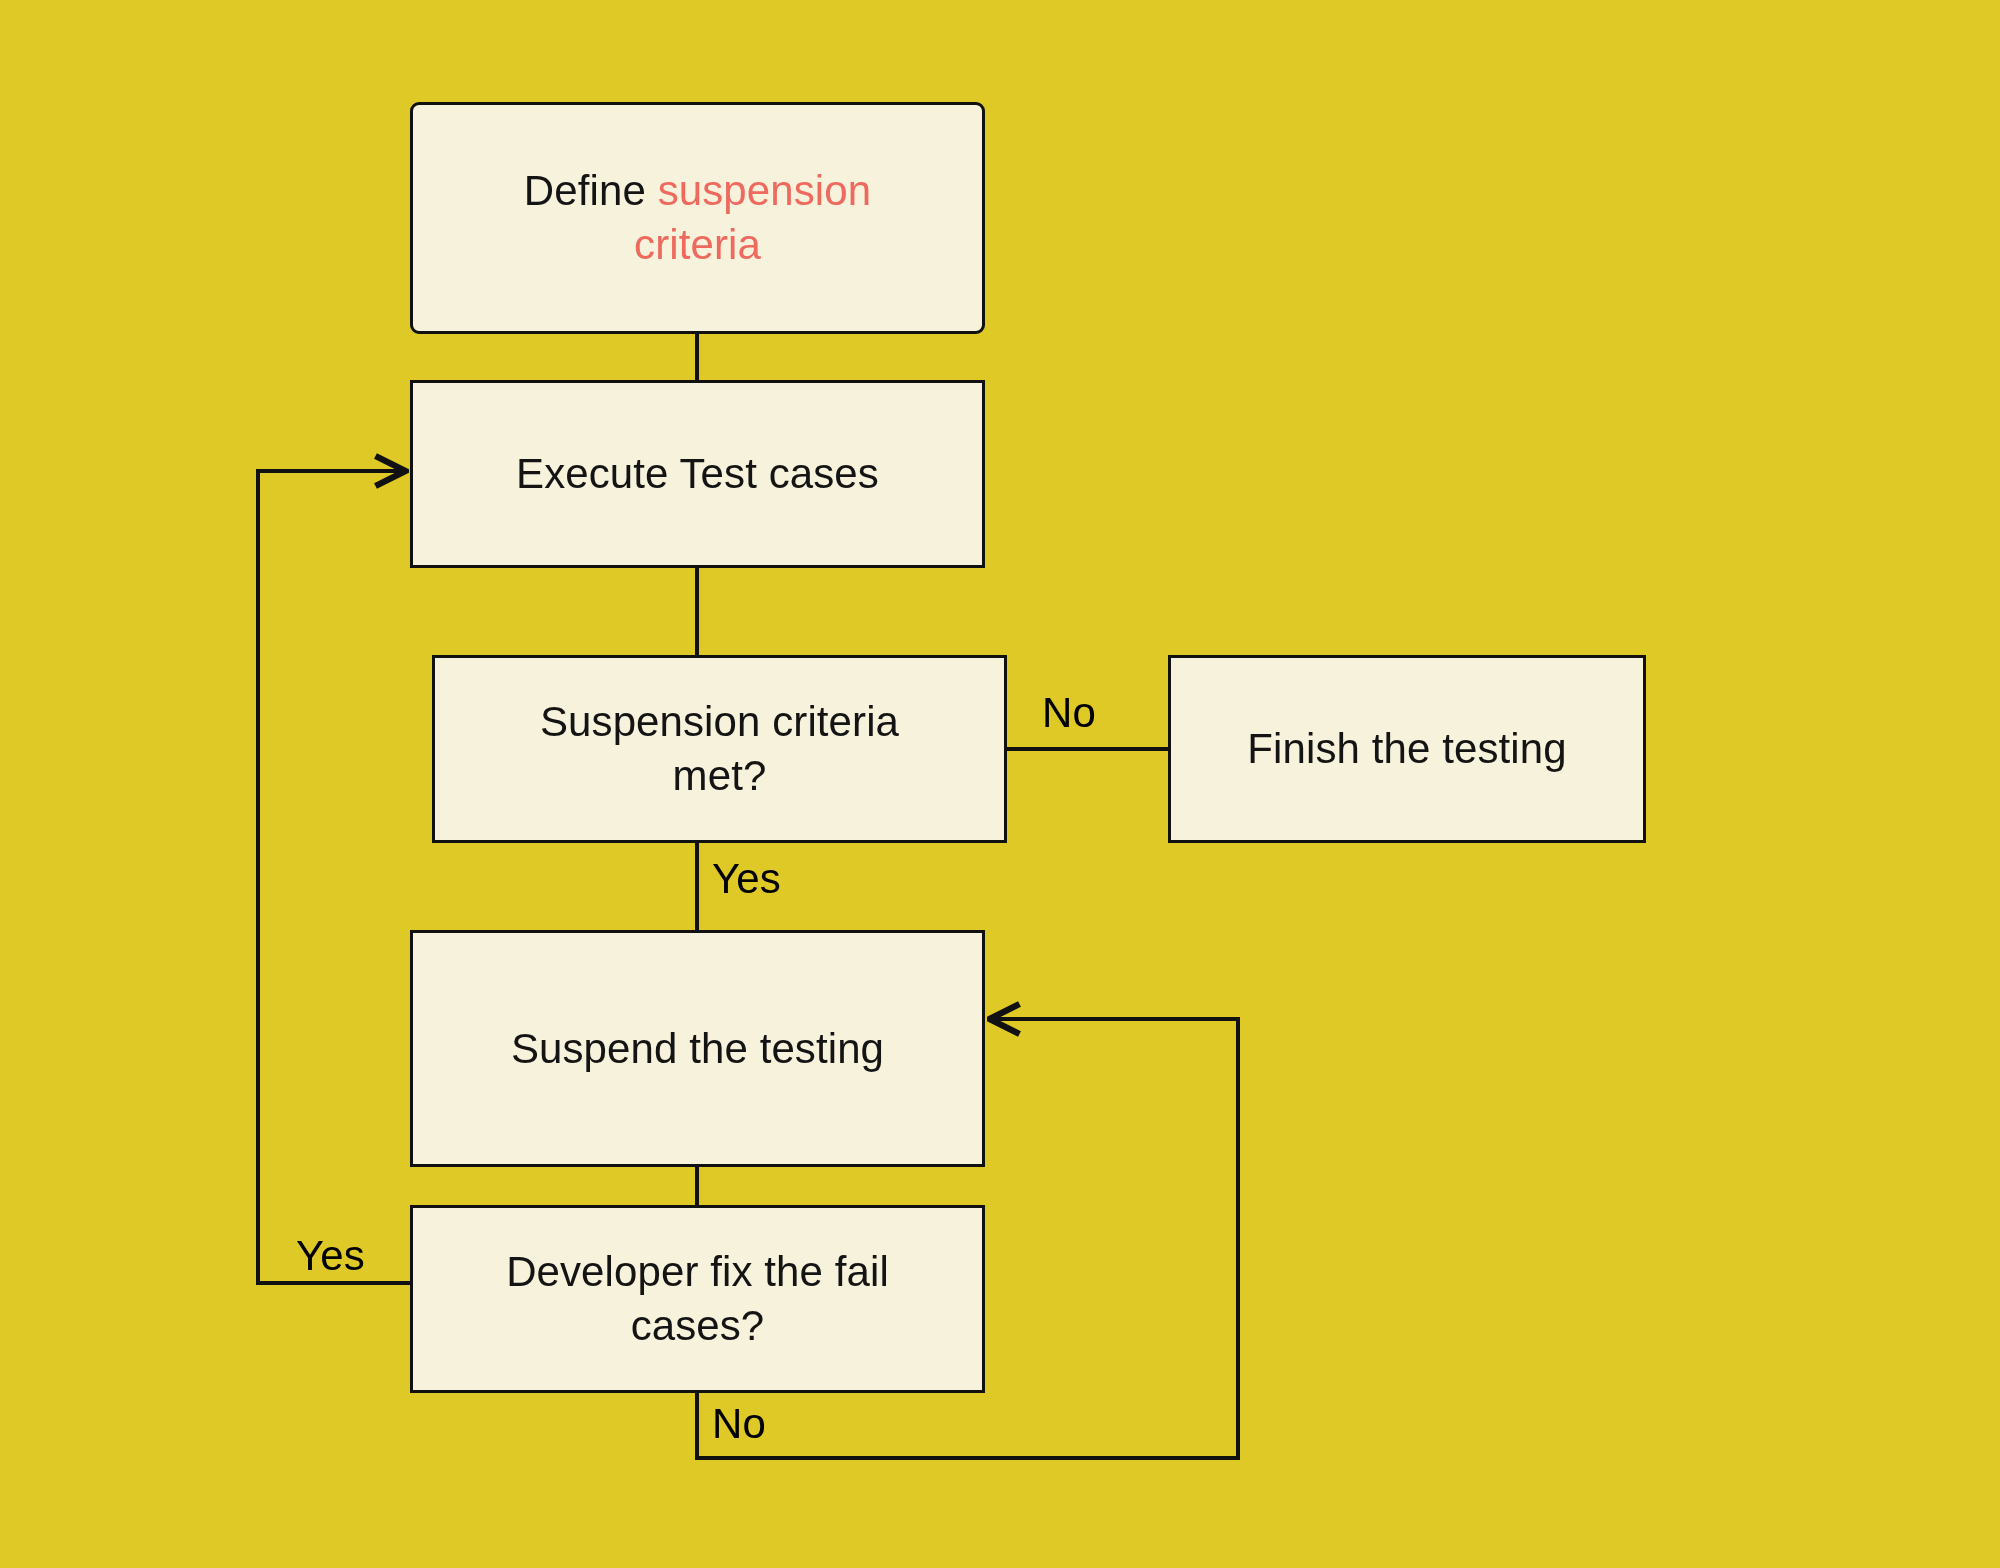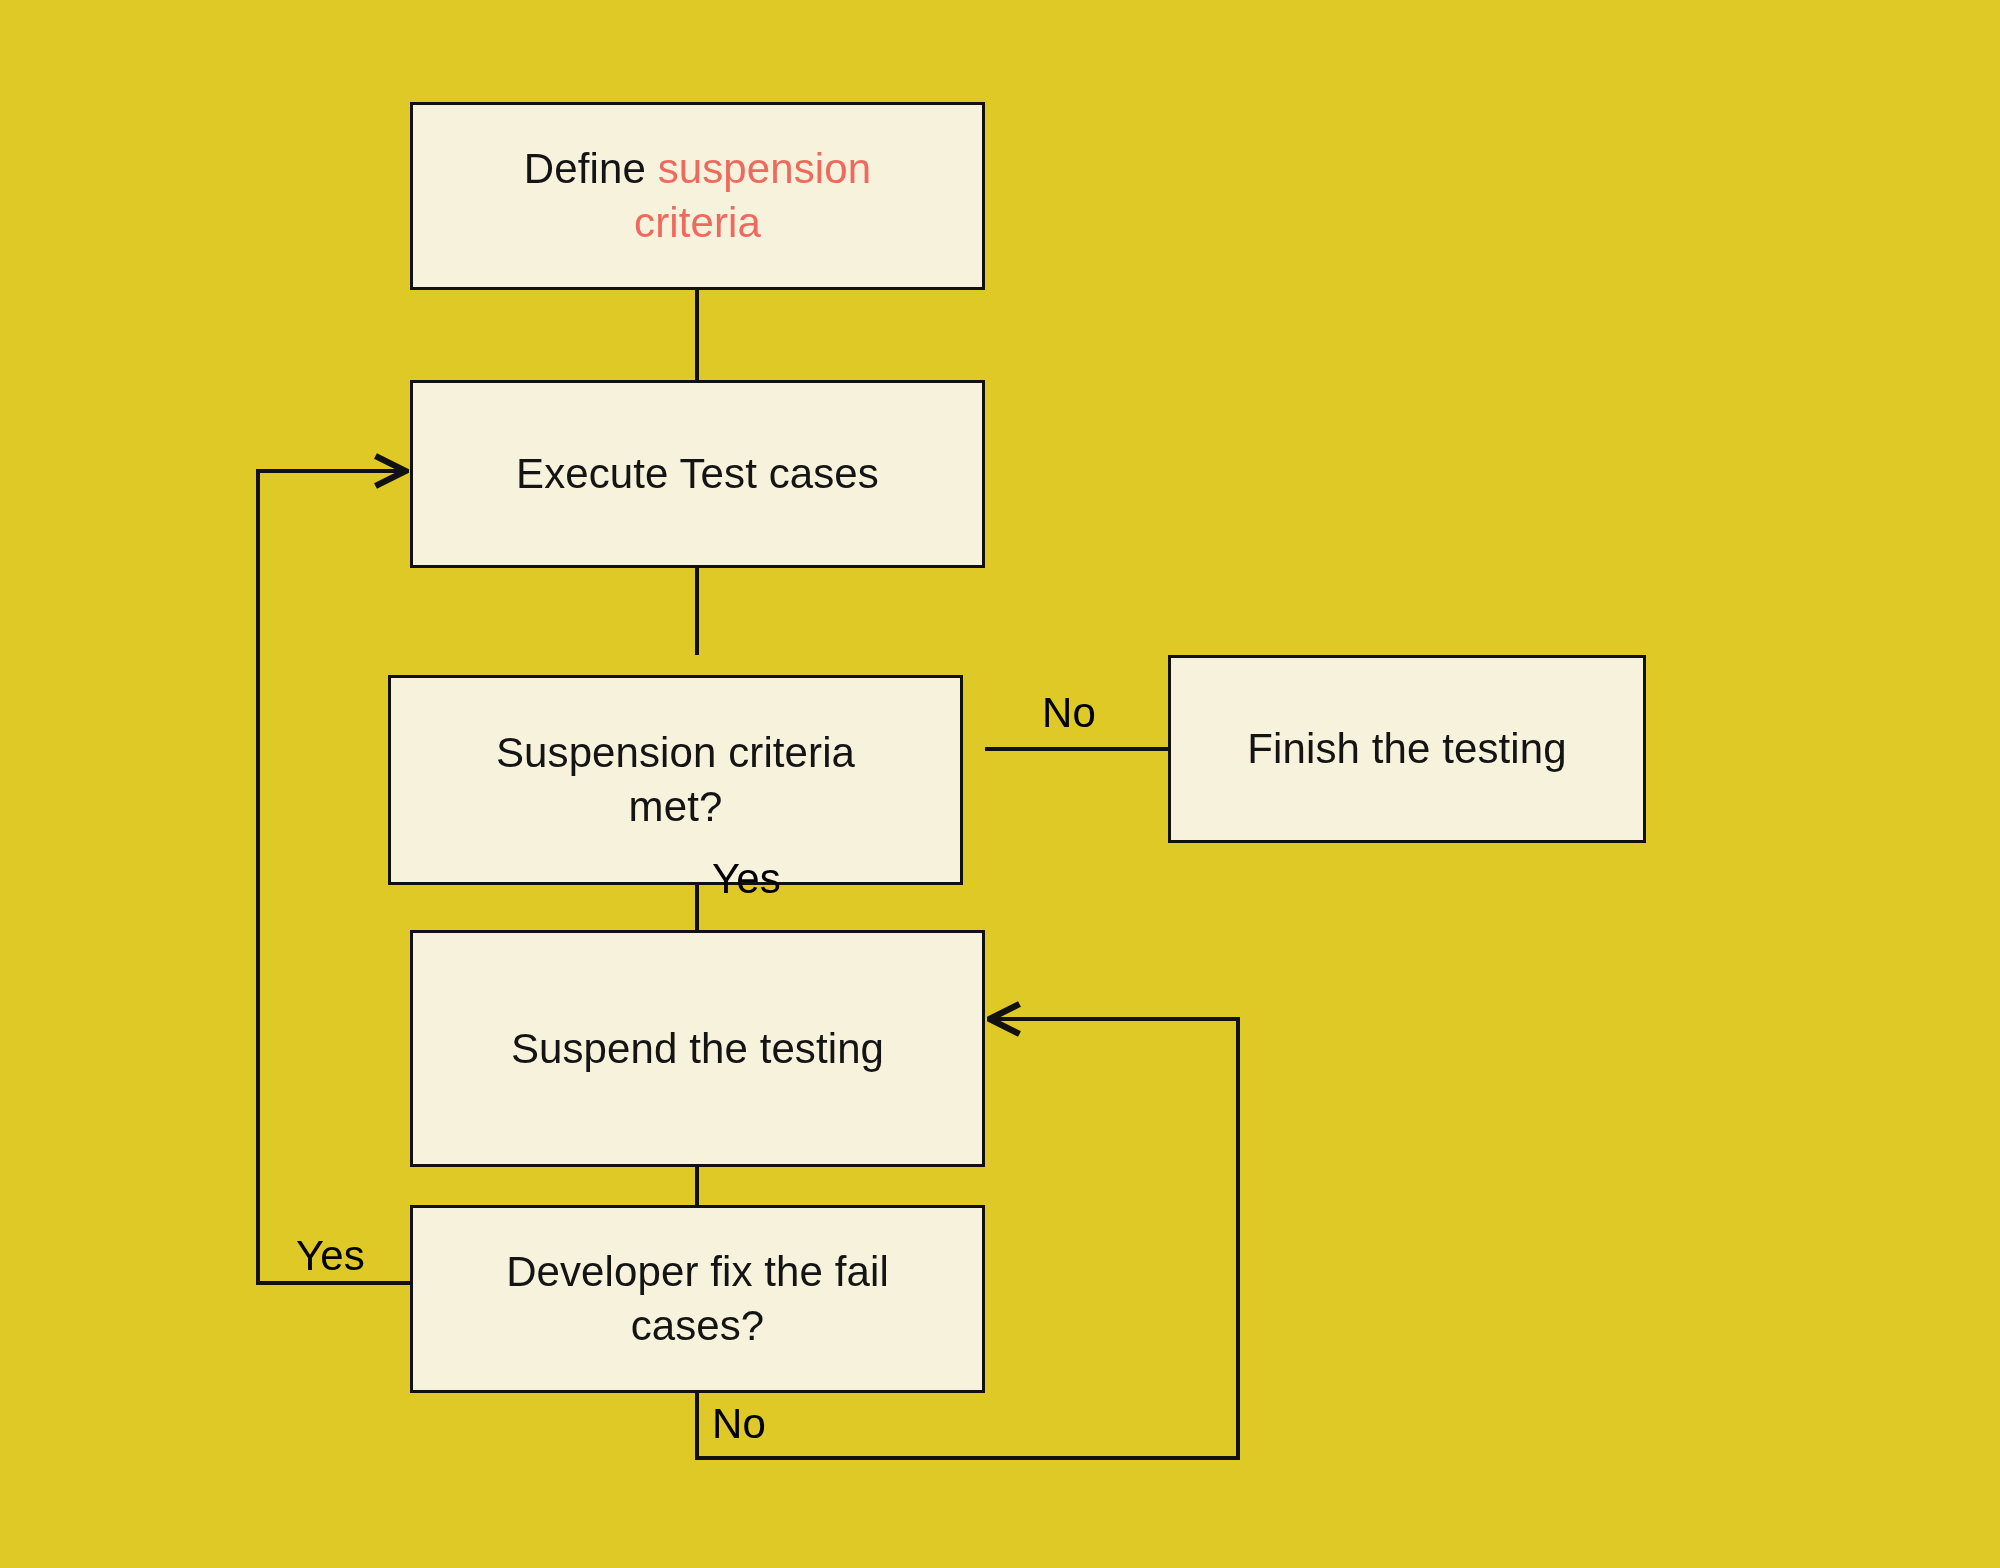--- a/index.html
+++ b/index.html
@@ -52,23 +52,23 @@
   .edge-label {
     position: absolute;
     color: #000000;
     font-size: 42px;
     line-height: 1;
     white-space: nowrap;
     letter-spacing: 0.1px;
   }
 
   
-  #node-define        { left: 410px;  top: 102px;  width: 575px; height: 188px; }
+  #node-define        { left: 410px;  top: 102px;  width: 575px; height: 232px; border-radius: 9px; }
   #node-execute       { left: 410px;  top: 380px;  width: 575px; height: 188px; }
-  #node-criteria      { left: 388px;  top: 655px;  width: 575px; height: 210px; margin-top: 20px; }
+  #node-criteria      { left: 432px;  top: 655px;  width: 575px; height: 188px; }
   #node-finish        { left: 1168px; top: 655px;  width: 478px; height: 188px; }
   #node-suspend       { left: 410px;  top: 930px;  width: 575px; height: 237px; }
   #node-developer     { left: 410px;  top: 1205px; width: 575px; height: 188px; }
 
   
   #label-no-criteria  { left: 1042px; top: 692px; }
   #label-yes-criteria { left: 712px;  top: 858px; }
   #label-yes-dev      { left: 296px;  top: 1235px; }
   #label-no-dev       { left: 712px;  top: 1403px; }
 </style>

